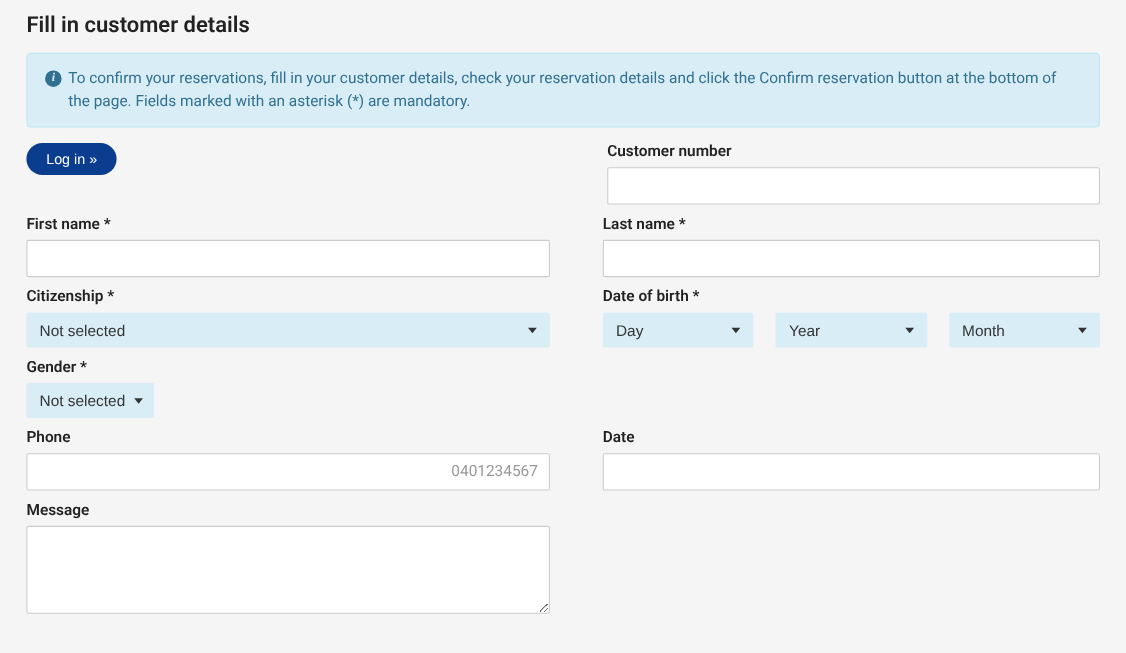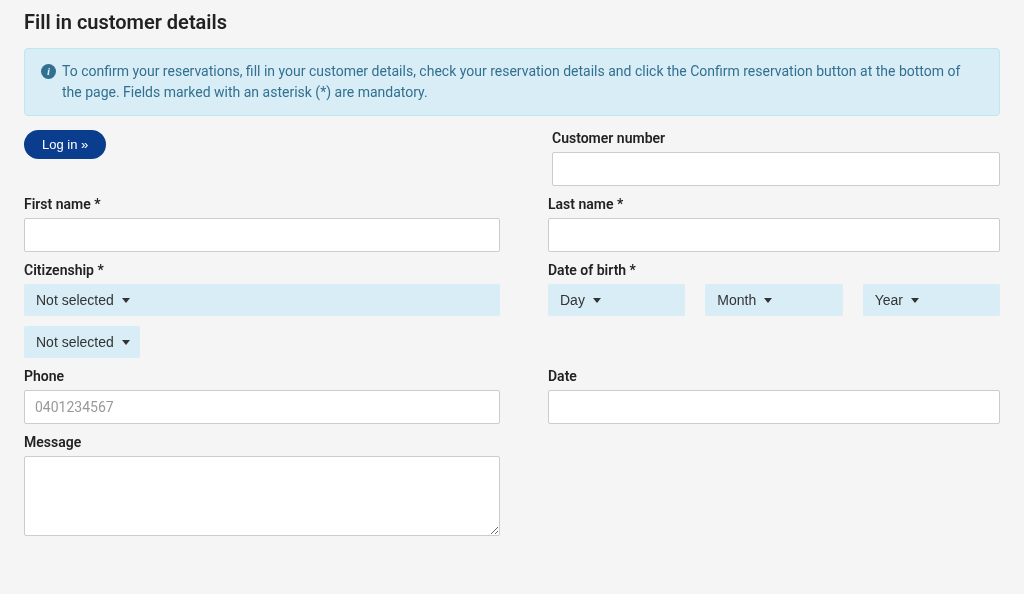--- a/index.html
+++ b/index.html
@@ -76,38 +76,40 @@
     }
     .form-input, .form-textarea {
       width: 100%;
       padding: 8px 10px;
       border: 1px solid #ccc;
       border-radius: 2px;
       font-size: 14px;
       background: #fff;
       color: #333;
       font-family: inherit;
+      text-align: right;
     }
     .form-input::placeholder {
       color: #999;
     }
     .form-textarea {
       resize: both;
       min-height: 80px;
     }
     .select-btn {
       background: #d9edf7;
       border: none;
       border-radius: 2px;
       padding: 8px 12px;
       font-size: 14px;
       color: #333;
       cursor: pointer;
       display: flex;
       align-items: center;
+      justify-content: space-between;
       text-align: left;
     }
     .select-btn.full {
       width: 100%;
     }
     .select-btn.inline {
       width: auto;
       padding-right: 10px;
     }
     .caret-down {
@@ -183,31 +185,32 @@
   </div>
 
   <div class="form-group right-col">
     <label class="form-label">Date of birth *</label>
     <div class="dob-row">
       <button class="select-btn">
         <span>Day</span>
         <span class="caret-down"></span>
       </button>
       <button class="select-btn">
+        <span>Year</span>
+        <span class="caret-down"></span>
+      </button>
+      <button class="select-btn">
         <span>Month</span>
         <span class="caret-down"></span>
       </button>
-      <button class="select-btn">
-        <span>Year</span>
-        <span class="caret-down"></span>
-      </button>
     </div>
   </div>
 
   <div class="form-group left-col">
+    <label class="form-label">Gender *</label>
     <button class="select-btn inline">
       <span>Not selected</span>
       <span class="caret-down"></span>
     </button>
   </div>
 
   <div class="right-col"></div>
 
   <div class="form-group left-col">
     <label class="form-label">Phone</label>

